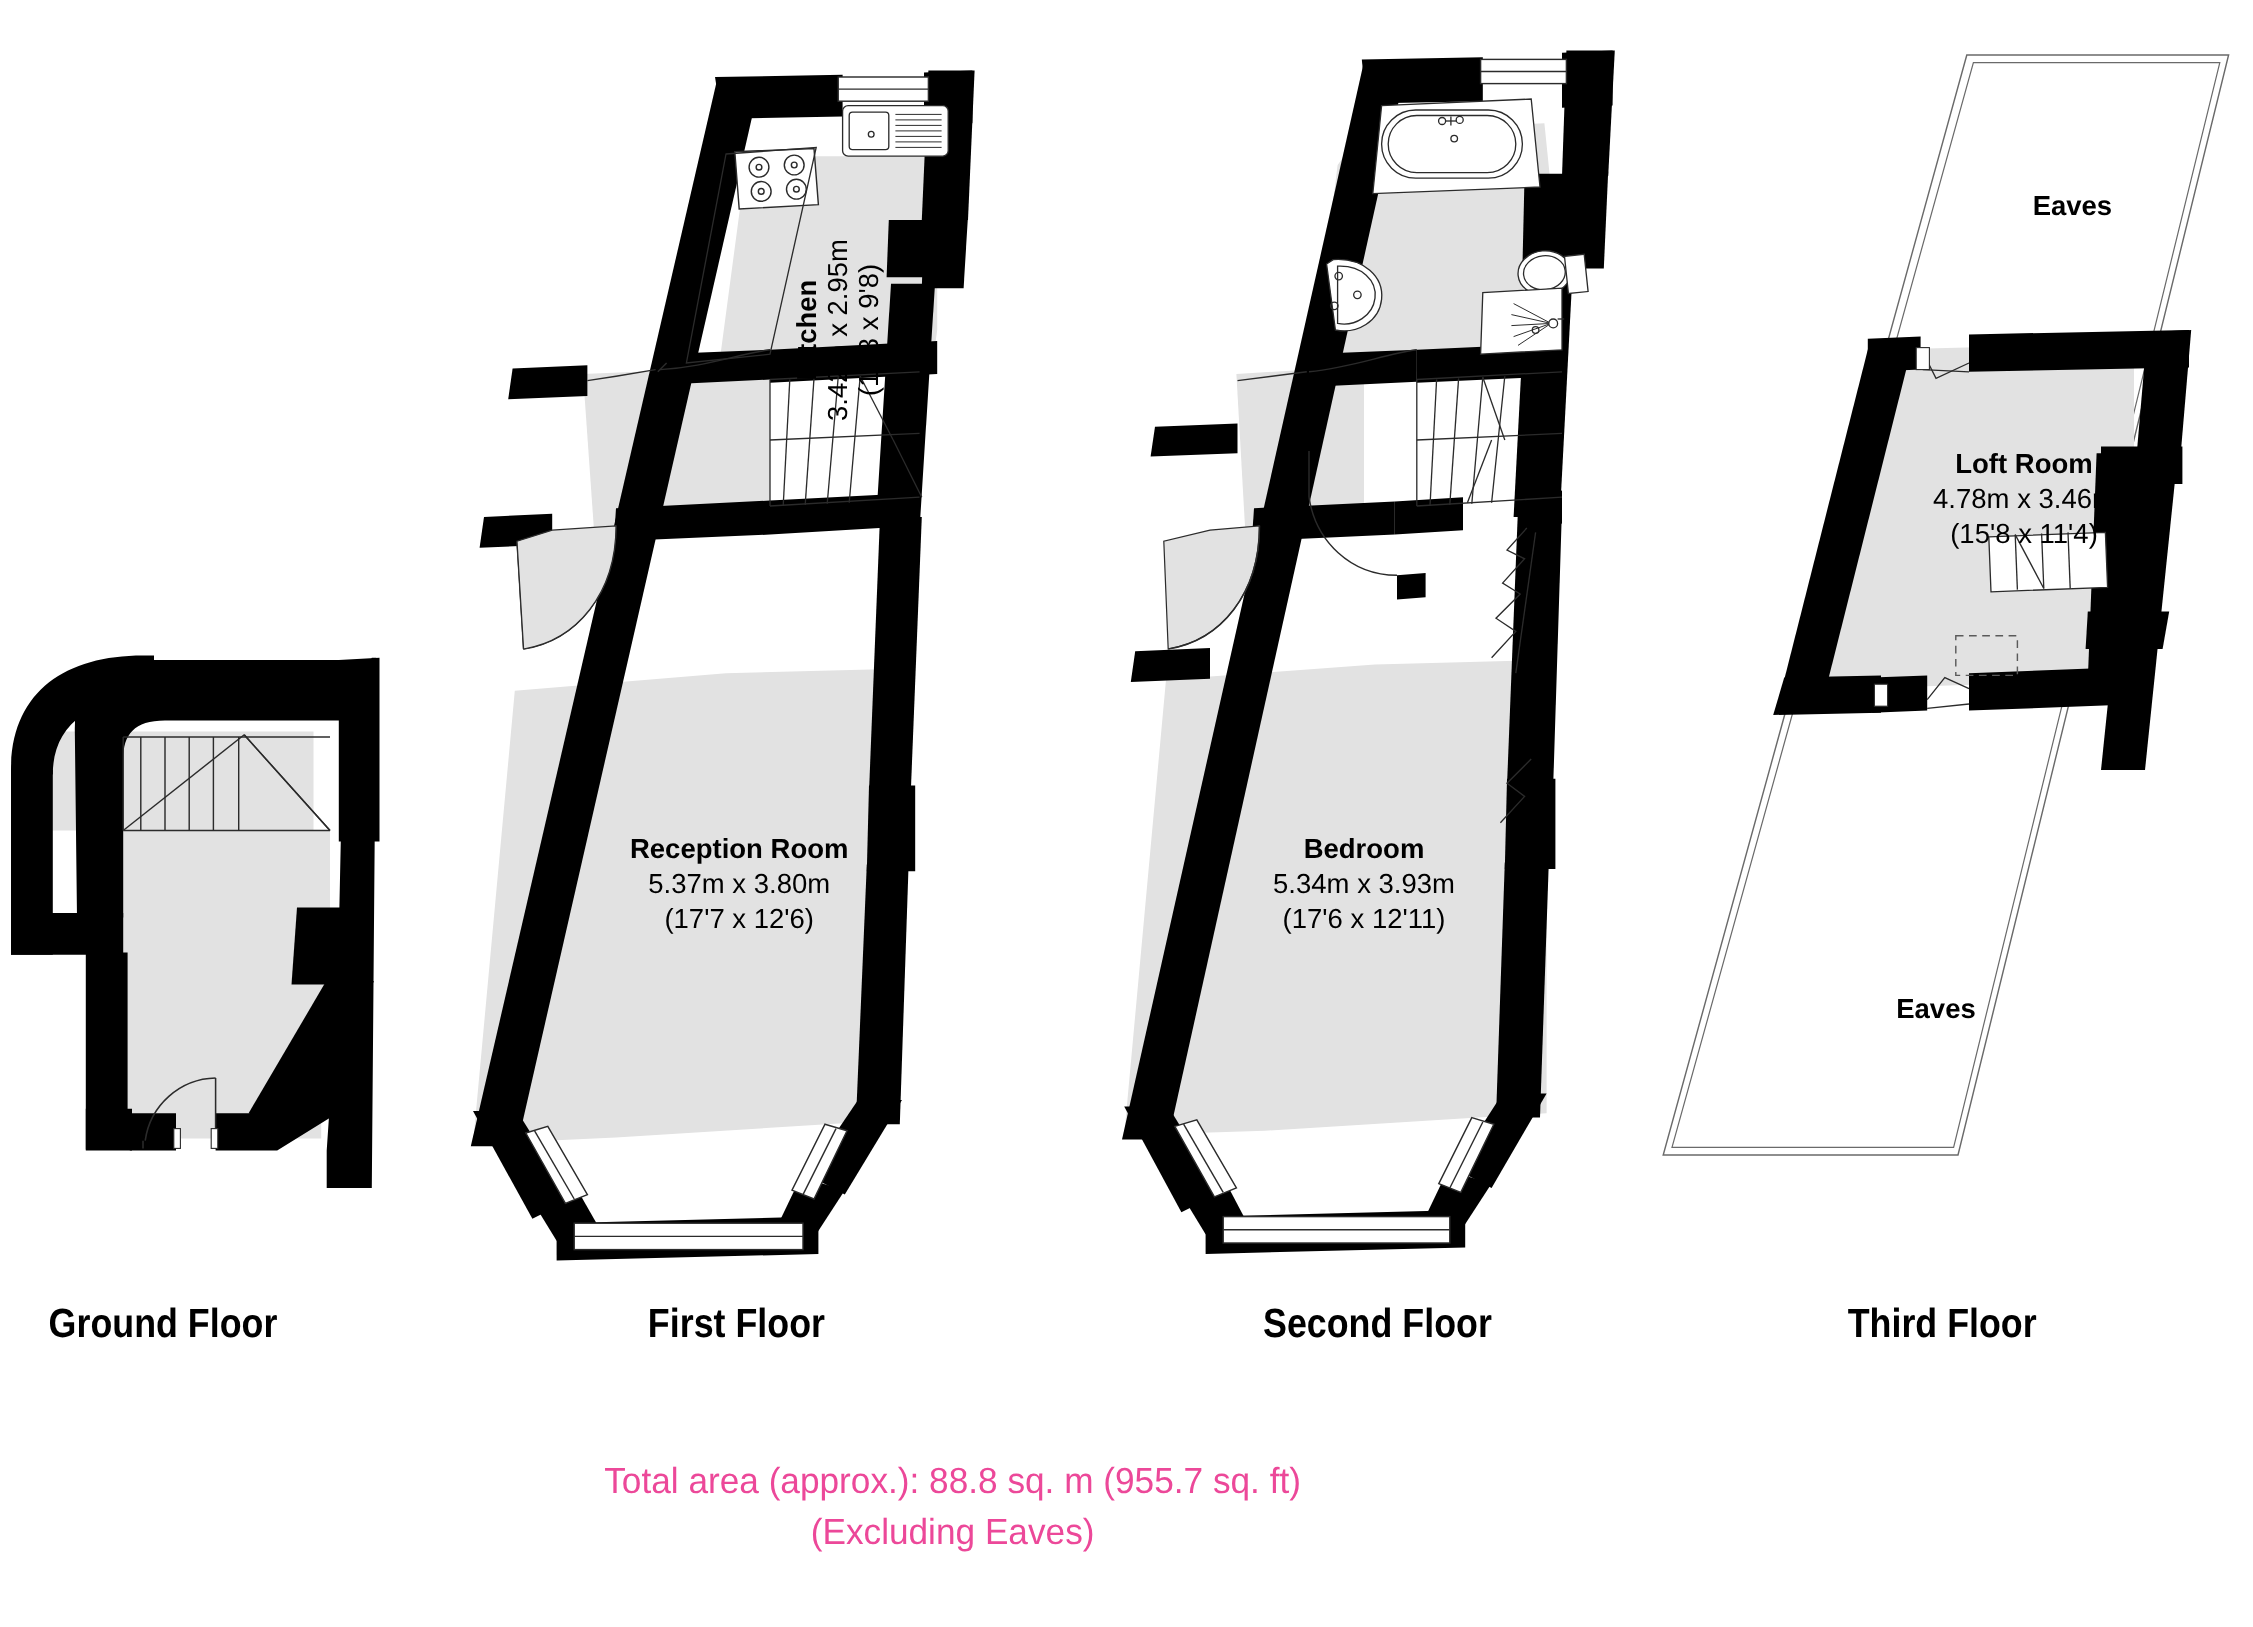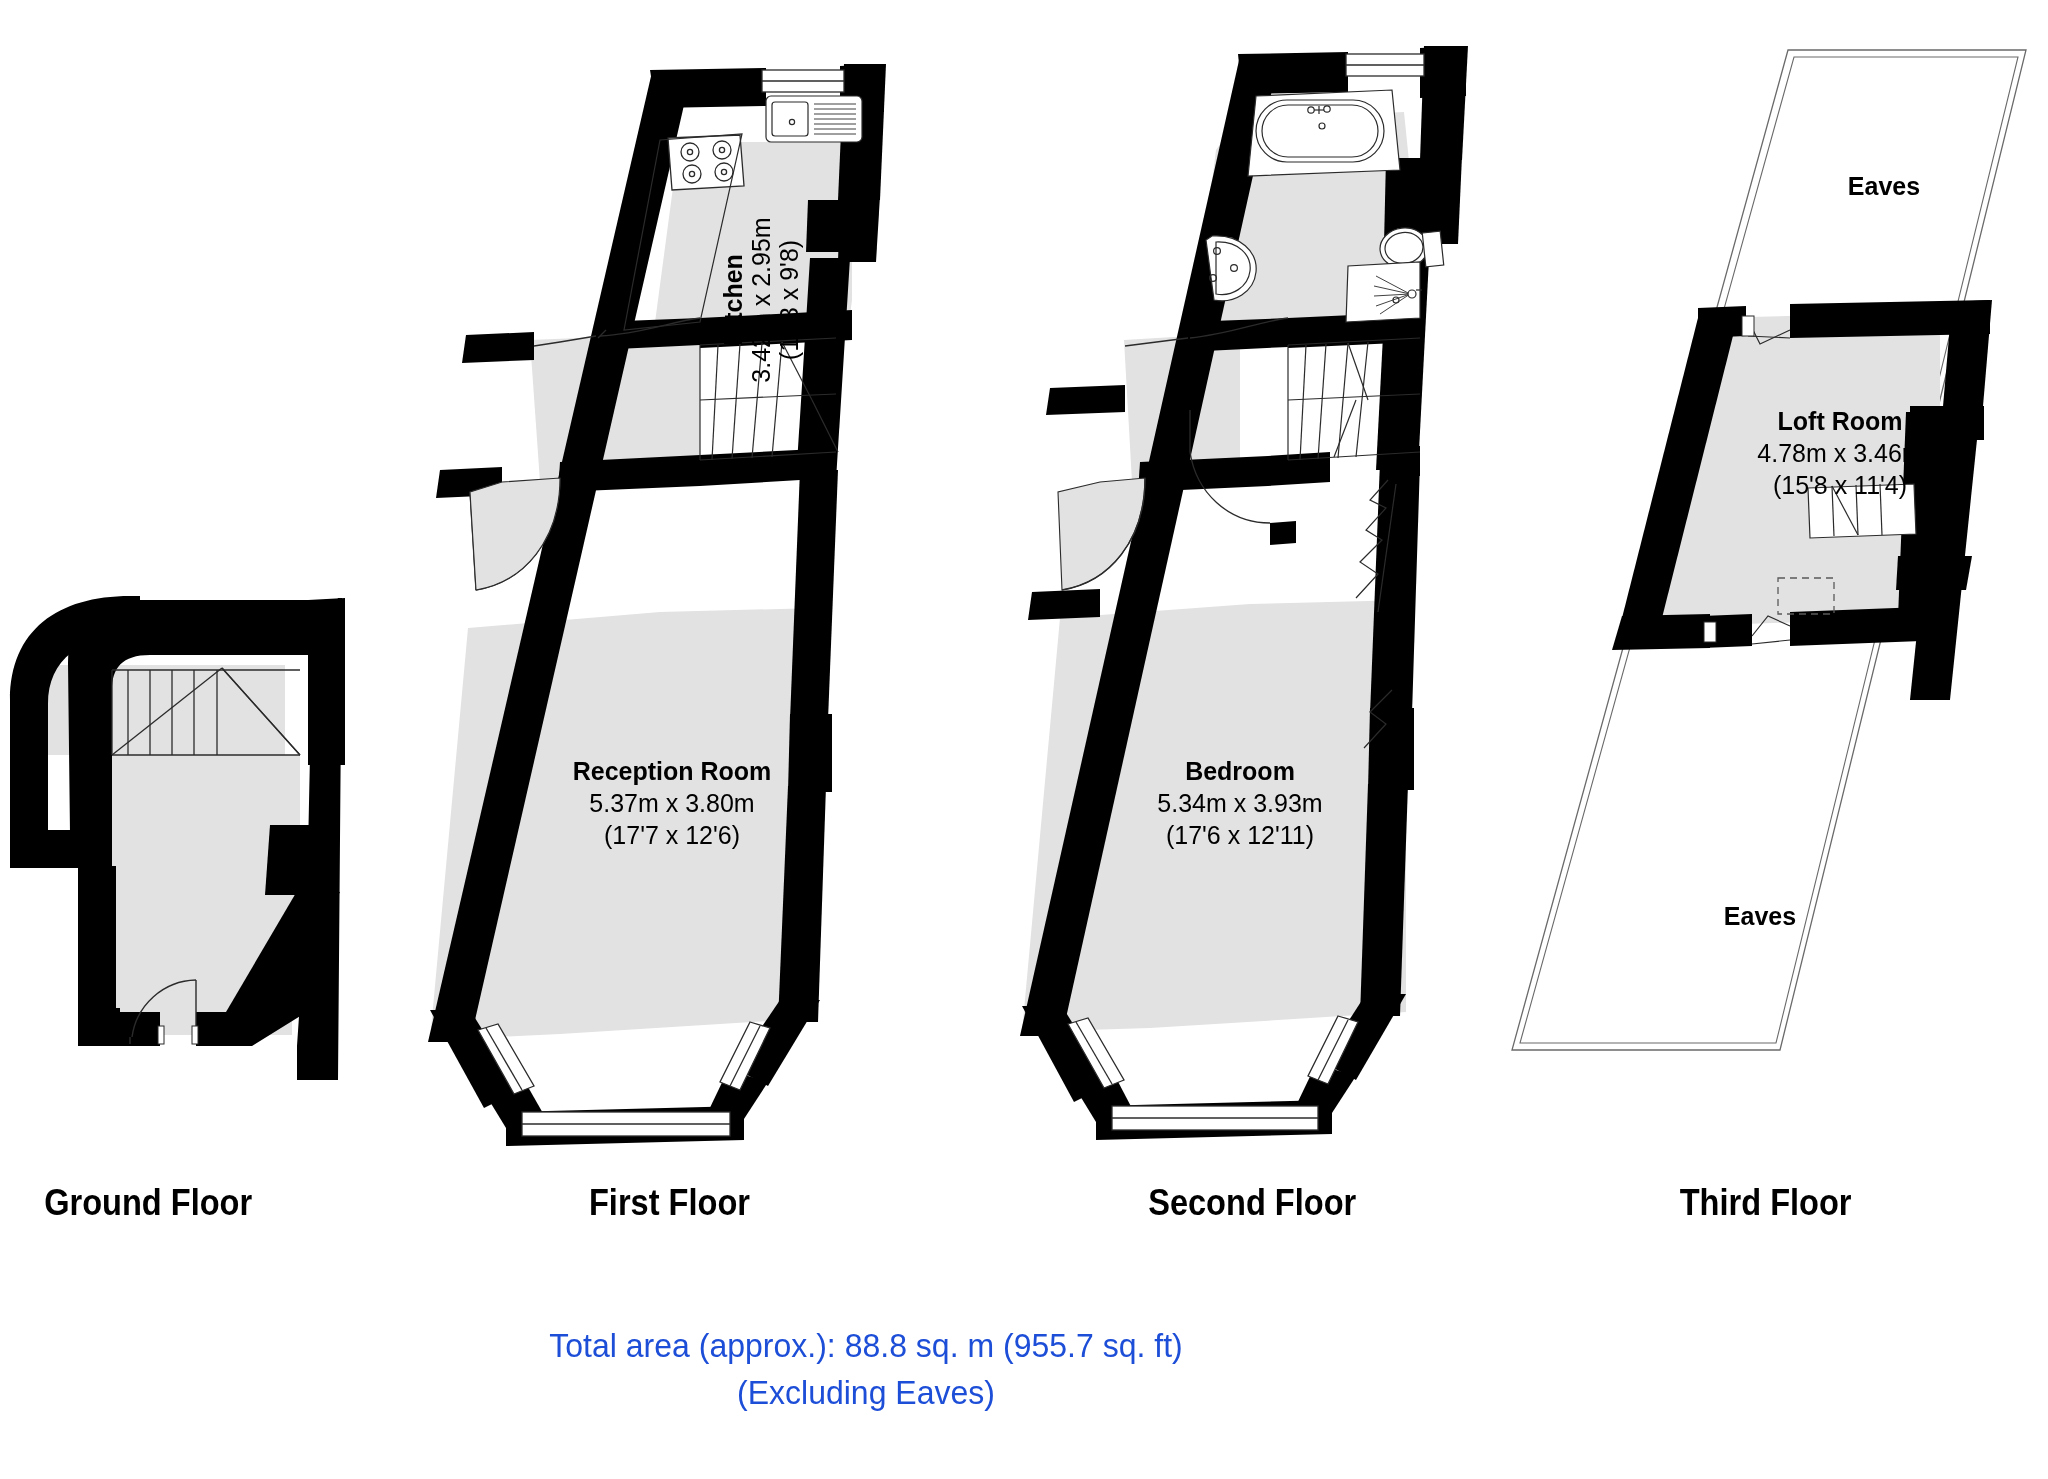--- a/index.html
+++ b/index.html
@@ -39,21 +39,21 @@
 
   #total-area-block {
     position: absolute;
     left: 0;
     top: 1322px;
     width: 1732px;
     text-align: center;
     font-family: "Liberation Sans", sans-serif;
     font-size: 33px;
     line-height: 47px;
-    color: #1d4ed8;
+    color: #ec4899;
   }
   #total-area-block div { transform: scaleX(0.97); }
 
   
   .room-name   { font-family: "Liberation Sans", sans-serif; font-weight: bold; font-size: 25px; }
   .room-dim    { font-family: "Liberation Sans", sans-serif; font-weight: normal; font-size: 25px; }
   .eaves-text  { font-family: "Liberation Sans", sans-serif; font-weight: bold; font-size: 25px; }
 </style>
 </head>
 <body>

